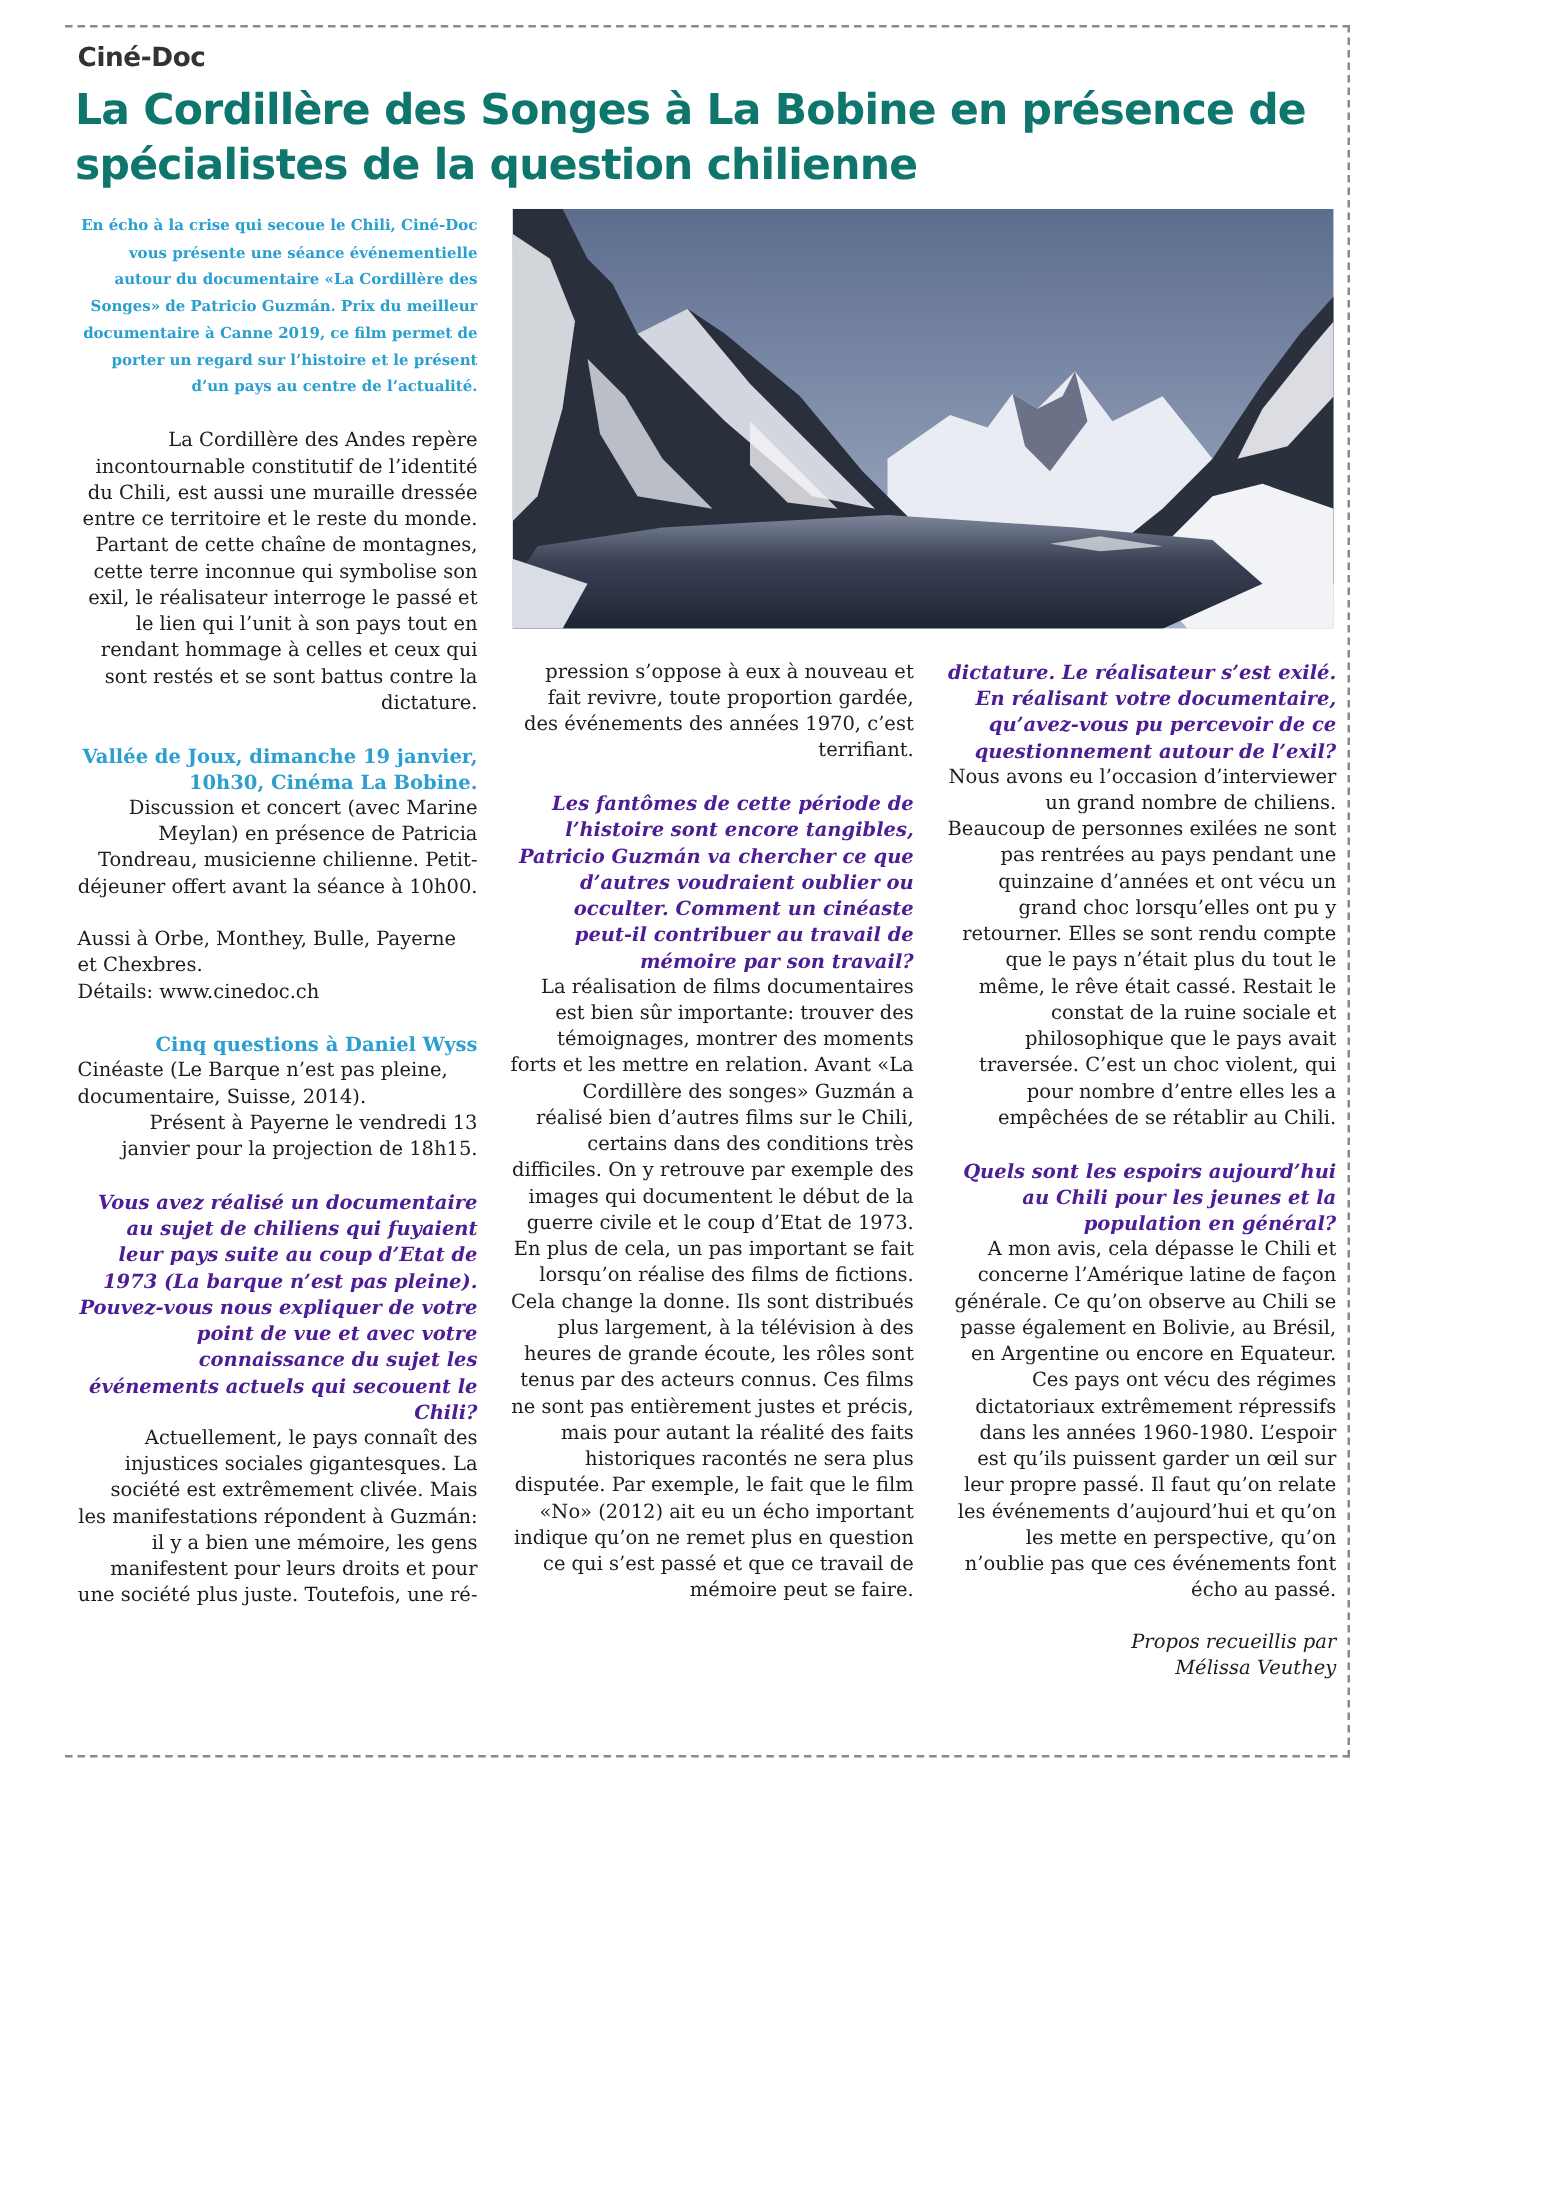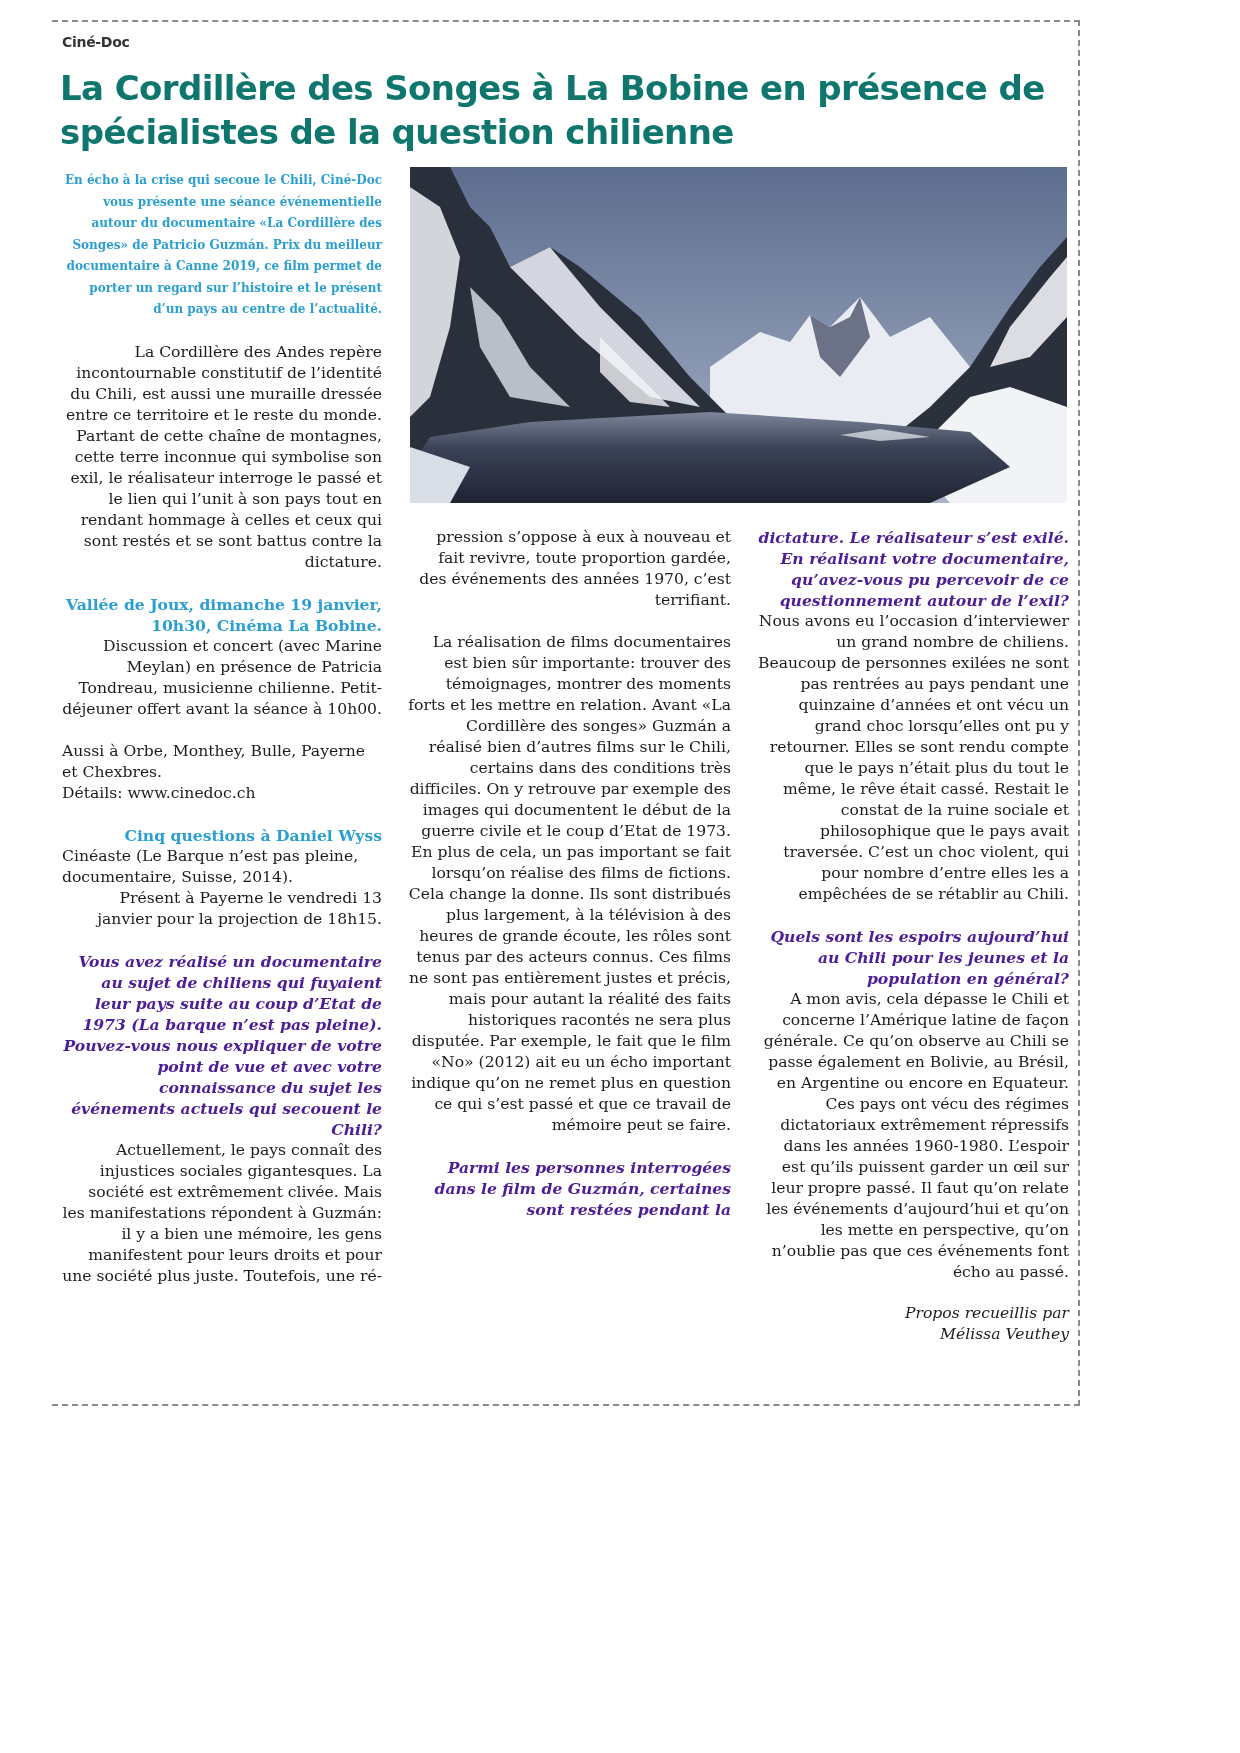--- a/index.html
+++ b/index.html
@@ -4,21 +4,21 @@
 <style>
   html, body { margin:0; padding:0; background:#ffffff; }
   body { width:1240px; height:1753px; position:relative; overflow:hidden; }
   .frame {
     position:absolute; left:52px; top:20px; width:1028px; height:1386px;
     border-top:2px dashed #8a8a8a; border-right:2px dashed #8a8a8a; border-bottom:2px dashed #8a8a8a;
     box-sizing:border-box;
   }
   .kicker {
     position:absolute; left:62px; top:34px;
-    font-family:"DejaVu Sans", sans-serif; font-weight:bold; font-size:14px; color:#333333;
+    font-family:"DejaVu Sans", sans-serif; font-weight:bold; font-size:21px; color:#333333;
     letter-spacing:-0.3px;
   }
   .title {
     position:absolute; left:60px; top:66px; width:1010px;
     font-family:"DejaVu Sans", sans-serif; font-weight:bold; font-size:34px; line-height:44px;
     color:#0f766e; letter-spacing:-0.6px;
   }
   .photo {
     position:absolute; left:410px; top:167px; width:657px; height:336px; overflow:hidden;
   }
@@ -95,23 +95,23 @@
   <p style="text-align:left;">Cinéaste (Le Barque n’est pas pleine, documentaire, Suisse, 2014).</p>
   <p>Présent à Payerne le vendredi 13 janvier pour la projection de 18h15.</p>
   <div class="gap"></div>
   <p class="q">Vous avez réalisé un documentaire au sujet de chiliens qui fuyaient leur pays suite au coup d’Etat de 1973 (La barque n’est pas pleine). Pouvez-vous nous expliquer de votre point de vue et avec votre connaissance du sujet les événements actuels qui secouent le Chili?</p>
   <p>Actuellement, le pays connaît des injustices sociales gigantesques. La société est extrêmement clivée. Mais les manifestations répondent à Guzmán: il y a bien une mémoire, les gens manifestent pour leurs droits et pour une société plus juste. Toutefois, une ré-</p>
 </div>
 
 <div class="col col2">
   <p>pression s’oppose à eux à nouveau et fait revivre, toute proportion gardée, des événements des années 1970, c’est terrifiant.</p>
   <div class="gap"></div>
+  <p class="q">Les fantômes de cette période de l’histoire sont encore tangibles, Patricio Guzmán va chercher ce que d’autres voudraient oublier ou occulter. Comment un cinéaste peut-il contribuer au travail de mémoire par son travail?</p>
   <p>La réalisation de films documentaires est bien sûr importante: trouver des témoignages, montrer des moments forts et les mettre en relation. Avant «La Cordillère des songes» Guzmán a réalisé bien d’autres films sur le Chili, certains dans des conditions très difficiles. On y retrouve par exemple des images qui documentent le début de la guerre civile et le coup d’Etat de 1973. En plus de cela, un pas important se fait lorsqu’on réalise des films de fictions. Cela change la donne. Ils sont distribués plus largement, à la télévision à des heures de grande écoute, les rôles sont tenus par des acteurs connus. Ces films ne sont pas entièrement justes et précis, mais pour autant la réalité des faits historiques racontés ne sera plus disputée. Par exemple, le fait que le film «No» (2012) ait eu un écho important indique qu’on ne remet plus en question ce qui s’est passé et que ce travail de mémoire peut se faire.</p>
   <div class="gap"></div>
-  <p class="q">Parmi les personnes interrogées dans le film de Guzmán, certaines sont restées pendant la</p>
 </div>
 
 <div class="col col3">
   <p class="q">dictature. Le réalisateur s’est exilé. En réalisant votre documentaire, qu’avez-vous pu percevoir de ce questionnement autour de l’exil?</p>
   <p>Nous avons eu l’occasion d’interviewer un grand nombre de chiliens. Beaucoup de personnes exilées ne sont pas rentrées au pays pendant une quinzaine d’années et ont vécu un grand choc lorsqu’elles ont pu y retourner. Elles se sont rendu compte que le pays n’était plus du tout le même, le rêve était cassé. Restait le constat de la ruine sociale et philosophique que le pays avait traversée. C’est un choc violent, qui pour nombre d’entre elles les a empêchées de se rétablir au Chili.</p>
   <div class="gap"></div>
   <p class="q">Quels sont les espoirs aujourd’hui au Chili pour les jeunes et la population en général?</p>
   <p>A mon avis, cela dépasse le Chili et concerne l’Amérique latine de façon générale. Ce qu’on observe au Chili se passe également en Bolivie, au Brésil, en Argentine ou encore en Equateur. Ces pays ont vécu des régimes dictatoriaux extrêmement répressifs dans les années 1960-1980. L’espoir est qu’ils puissent garder un œil sur leur propre passé. Il faut qu’on relate les événements d’aujourd’hui et qu’on les mette en perspective, qu’on n’oublie pas que ces événements font écho au passé.</p>
   <p class="sig">
     <span>Propos recueillis par</span><br>

